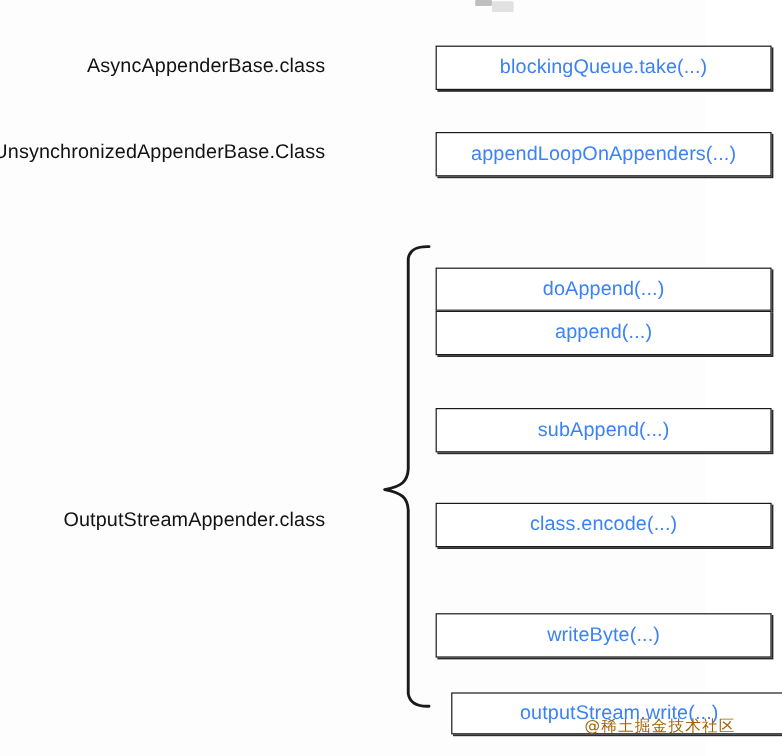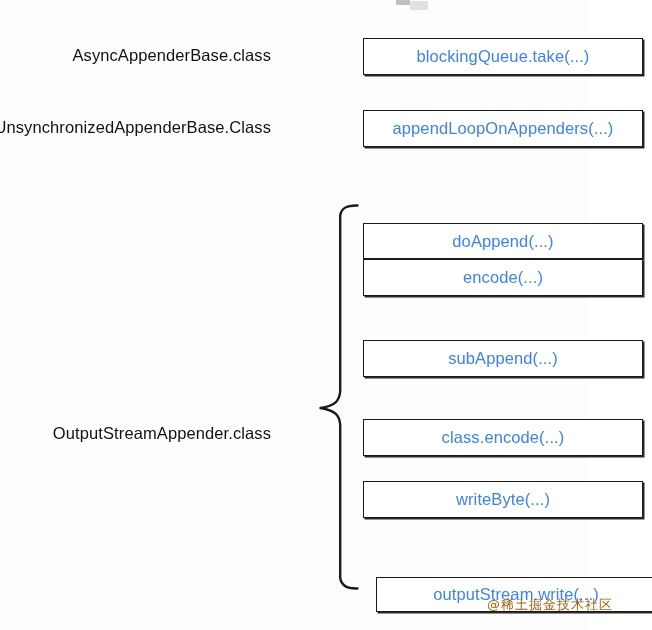--- a/index.html
+++ b/index.html
@@ -111,32 +111,32 @@
 
   <div class="method-box" style="top:110px;height:37px;">
     <span>appendLoopOnAppenders(...)</span>
   </div>
 
   <div class="method-box" style="top:191px;height:36px;margin-top:32px;">
     <span>doAppend(...)</span>
   </div>
 
   <div class="method-box" style="top:259px;height:37px;">
-    <span>encode(...)</span>
+    <span>append(...)</span>
   </div>
 
   <div class="method-box" style="top:340px;height:37px;">
     <span>subAppend(...)</span>
   </div>
 
   <div class="method-box" style="top:419px;height:37px;">
     <span>class.encode(...)</span>
   </div>
 
-  <div class="method-box" style="top:481px;height:37px;justify-content:center;">
+  <div class="method-box" style="top:511px;height:37px;justify-content:center;">
     <span>writeByte(...)</span>
   </div>
 
   <div class="method-box" style="top:577px;height:35px;margin-left:13px;">
     <span>outputStream.write(...)</span>
   </div>
 
   <div class="watermark">@稀土掘金技术社区</div>
 
 </div>

